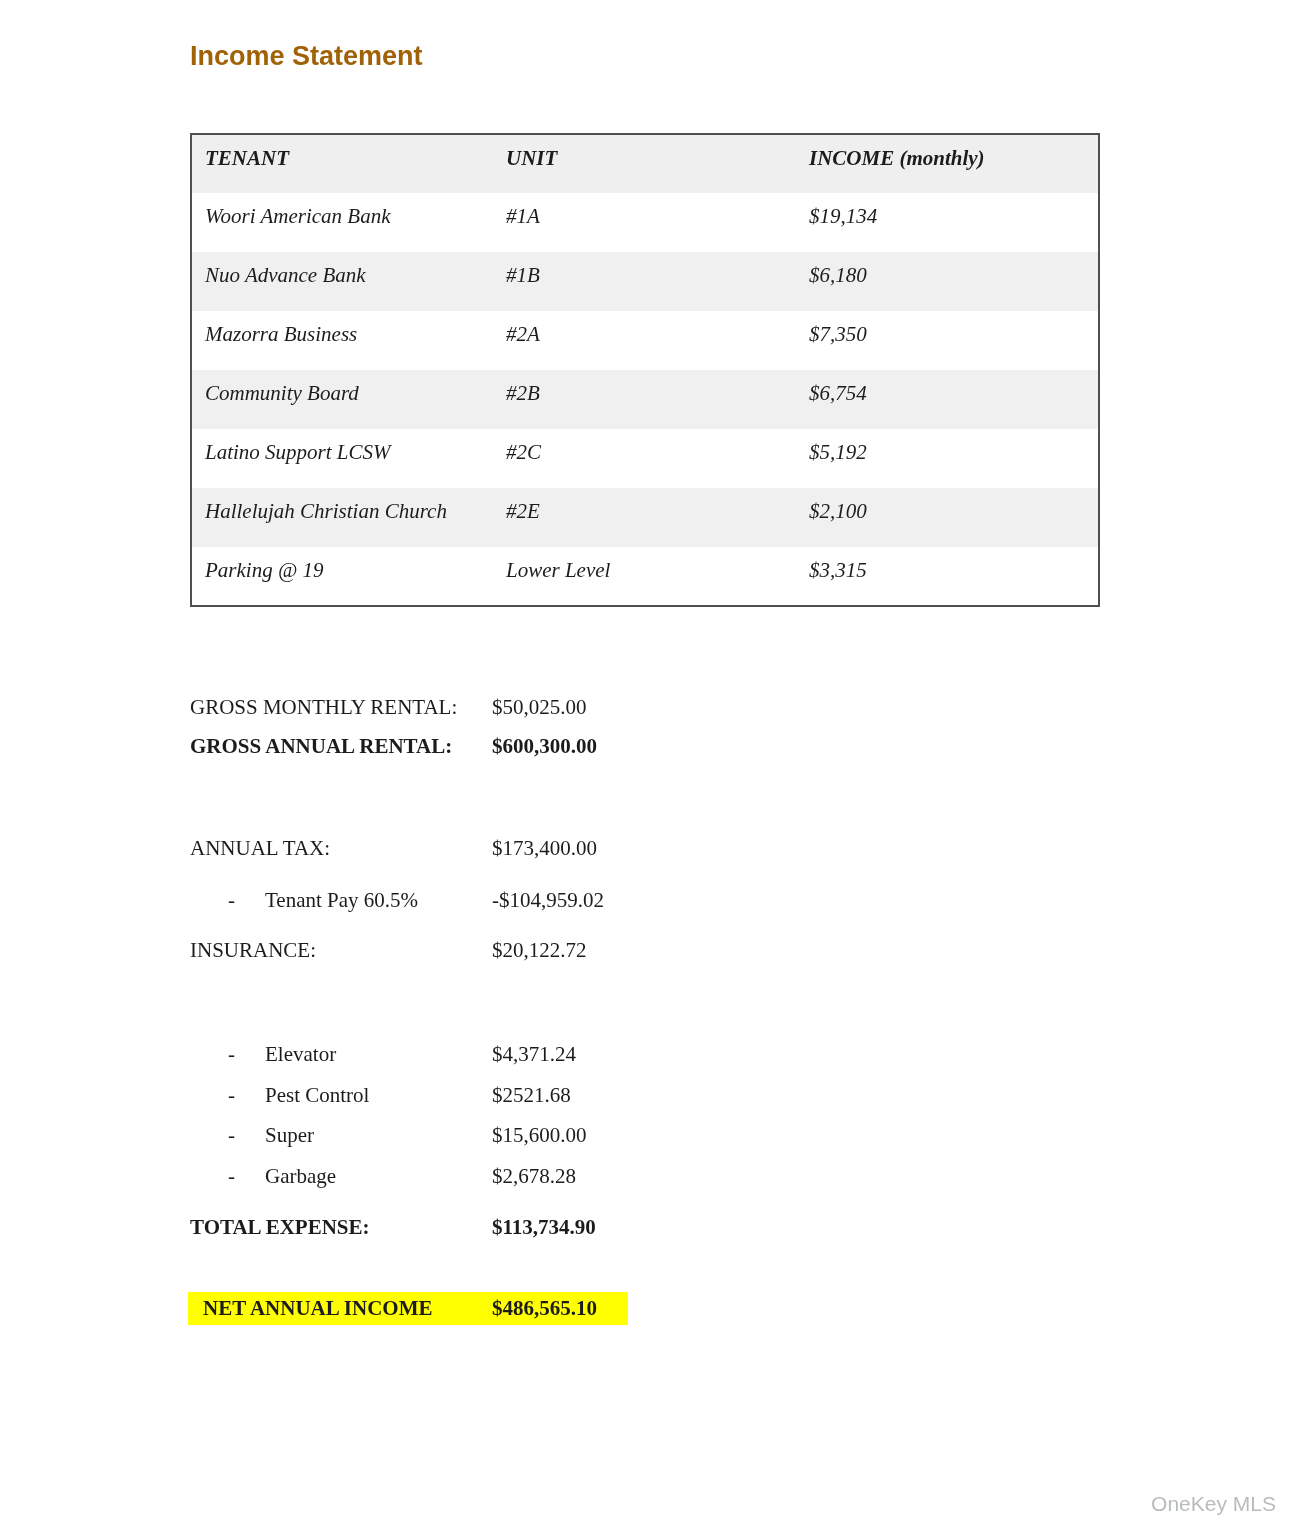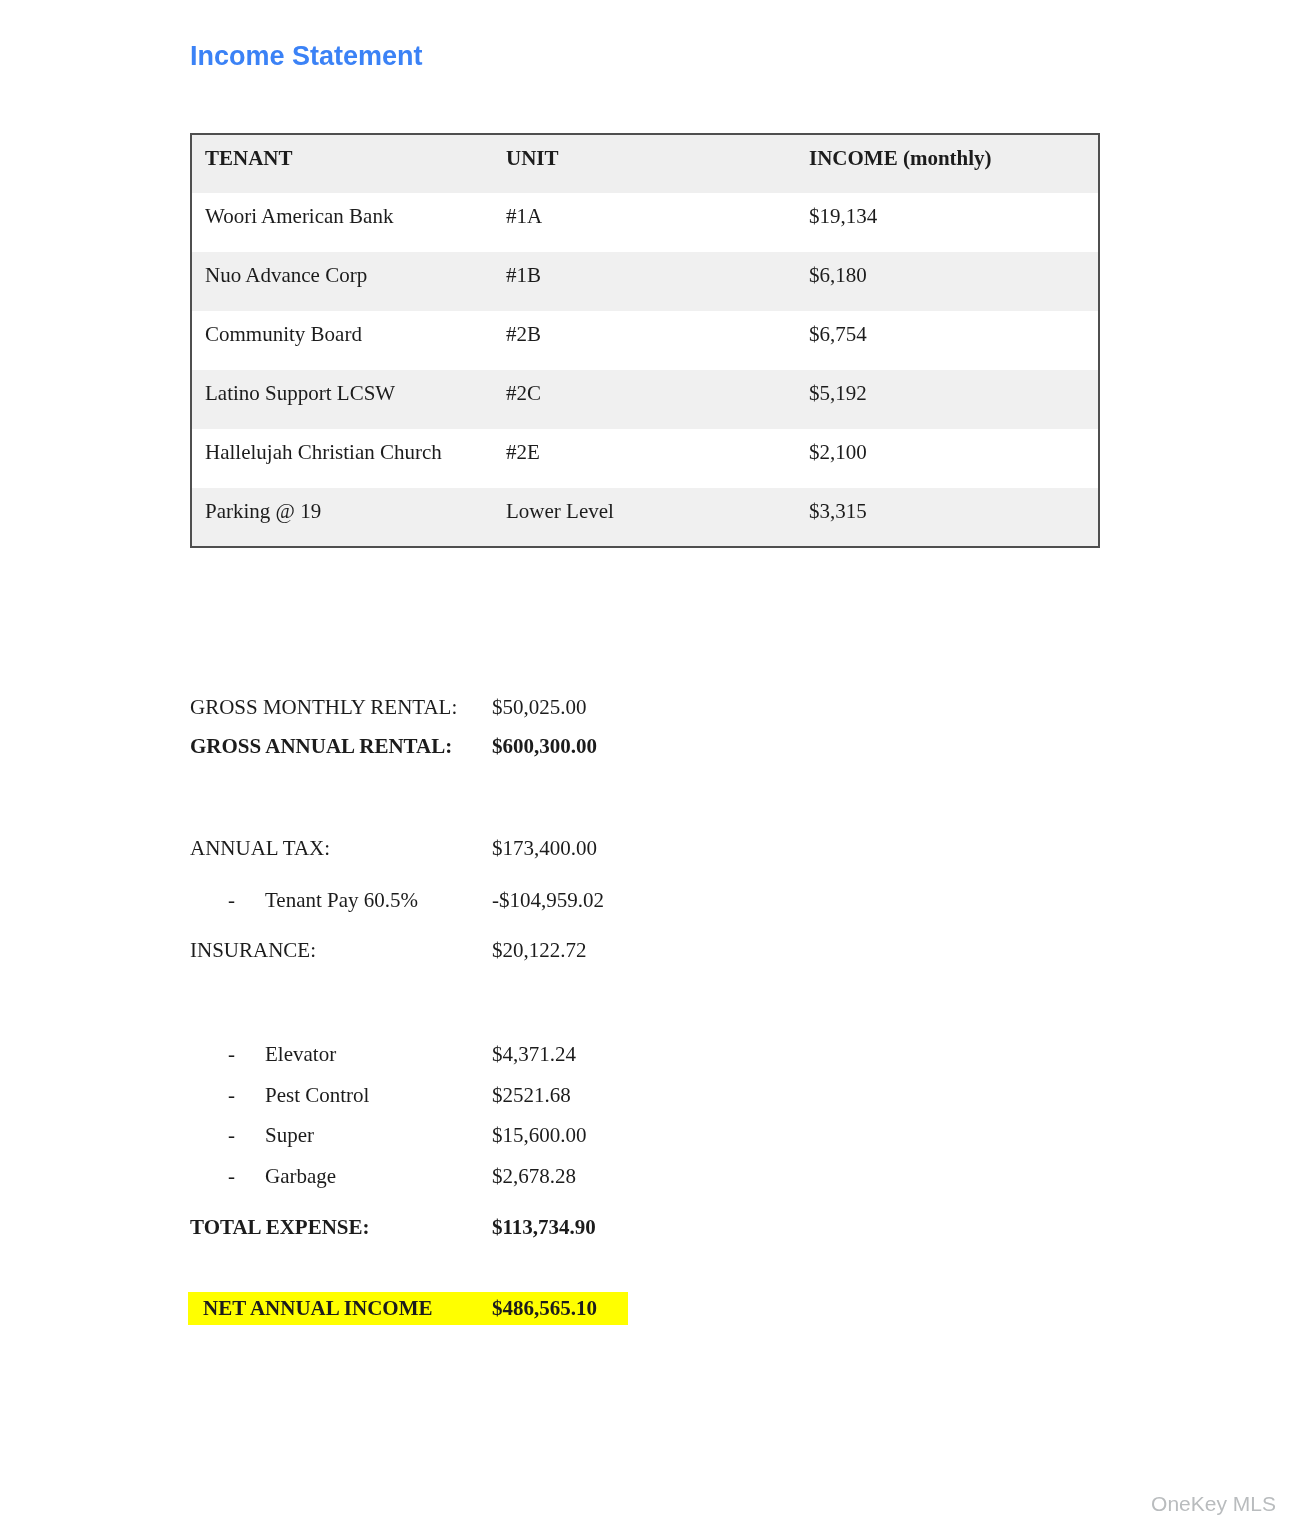--- a/index.html
+++ b/index.html
@@ -17,21 +17,21 @@
     color: #1c1c1c;
   }
   .doc-title {
     position: absolute;
     left: 190px;
     top: 42px;
     font-family: "Liberation Sans", sans-serif;
     font-weight: bold;
     font-size: 27px;
     line-height: 1.1;
-    color: #3b82f6;
+    color: #a16207;
   }
   table.tenant-table {
     position: absolute;
     left: 190px;
     top: 133px;
     width: 908px;
     border-collapse: collapse;
     table-layout: fixed;
     border: 2px solid #4f4f4f;
     font-size: 21px;
@@ -41,20 +41,21 @@
   .tenant-table col.c3 { width: 303px; }
   .tenant-table th, .tenant-table td {
     text-align: left;
     vertical-align: top;
     height: 59px;
     box-sizing: border-box;
     padding: 11px 10px 0 13px;
     font-weight: normal;
     overflow: hidden;
     white-space: nowrap;
+    font-style: italic;
   }
   .tenant-table thead th {
     font-weight: bold;
     background: #EFEFEF;
   }
   .tenant-table tbody tr:nth-child(even) td {
     background: #F0F0F0;
   }
   .sum-row {
     position: absolute;
@@ -112,23 +113,28 @@
         <th>INCOME (monthly)</th>
       </tr>
     </thead>
     <tbody>
       <tr>
         <td>Woori American Bank</td>
         <td>#1A</td>
         <td>$19,134</td>
       </tr>
       <tr>
-        <td>Nuo Advance Corp</td>
+        <td>Nuo Advance Bank</td>
         <td>#1B</td>
         <td>$6,180</td>
+      </tr>
+      <tr>
+        <td>Mazorra Business</td>
+        <td>#2A</td>
+        <td>$7,350</td>
       </tr>
       <tr>
         <td>Community Board</td>
         <td>#2B</td>
         <td>$6,754</td>
       </tr>
       <tr>
         <td>Latino Support LCSW</td>
         <td>#2C</td>
         <td>$5,192</td>

